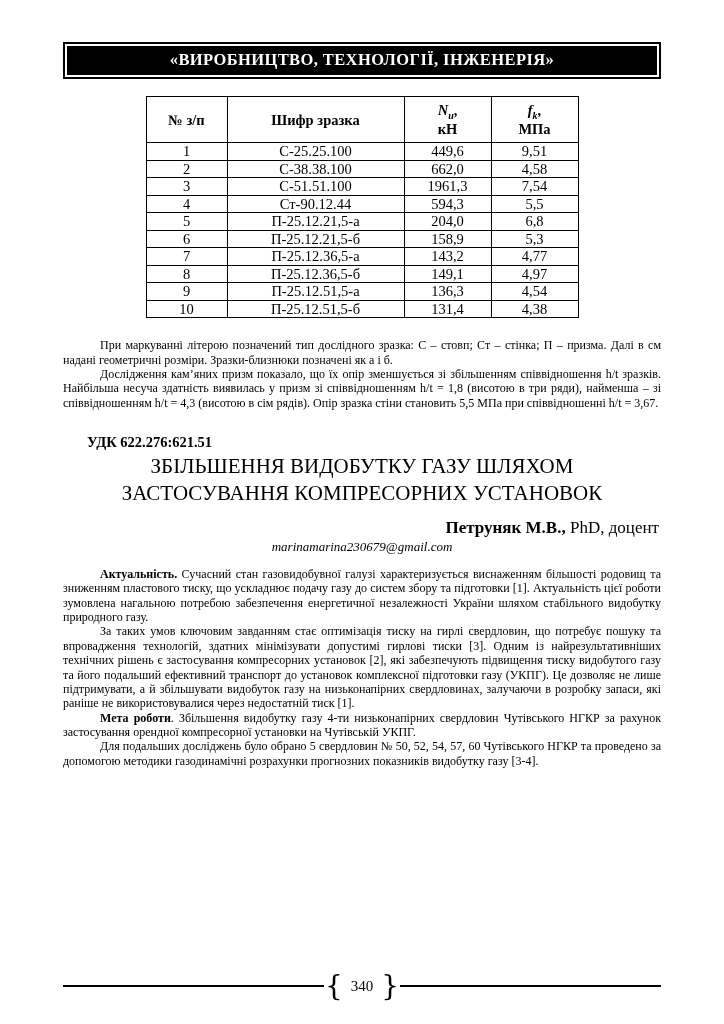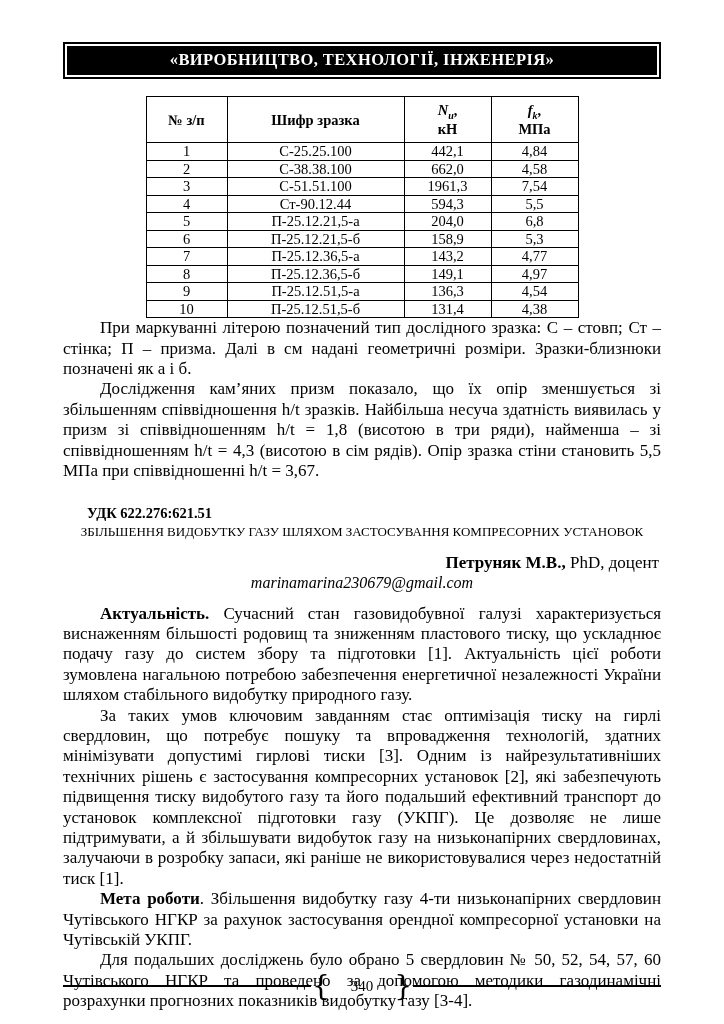--- a/index.html
+++ b/index.html
@@ -6,48 +6,48 @@
   .page{
     position:relative;width:724px;height:1024px;margin:0 auto;background:#fff;
     font-family:"Liberation Serif",serif;color:#000;box-sizing:border-box;
     padding:42px 63px 0 63px;overflow:hidden;
   }
   
   .banner{border:2px solid #000;padding:2px;margin-bottom:17px;}
   .banner-inner{background:#000;color:#fff;text-align:center;font-weight:bold;
     font-size:16.5px;padding:4px 0 5px;letter-spacing:.4px;}
   
-  .results-table{border-collapse:collapse;margin:0 auto 0 auto;font-size:14.5px;}
+  .results-table{border-collapse:collapse;margin:0 auto 20px auto;font-size:14.5px;}
   .results-table th,.results-table td{
     border:1px solid #000;text-align:center;vertical-align:middle;
     padding:0 4px;line-height:1.12;
   }
   .results-table th{font-weight:bold;padding:5px 4px;}
   .col-num{width:72px;}
   .col-code{width:168px;}
   .col-load{width:78px;}
   .col-strength{width:78px;}
   .sym{font-style:italic;font-weight:bold;}
   .results-table sub{font-style:italic;font-size:10px;}
   .results-table td{height:16.5px;}
   
-  p.body{font-size:17px;line-height:1.2;text-align:justify;text-indent:37px;margin:0;}
+  p.body{font-size:12px;line-height:1.2;text-align:justify;text-indent:37px;margin:0;}
   .lead{font-weight:bold;}
   
   .udc{font-weight:bold;font-size:14.5px;margin:24px 0 2px 0;padding-left:24px;}
-  .title{text-align:center;font-size:13px;margin:2px 14px 12px 14px;line-height:1.25;}
+  .title{text-align:center;font-size:21px;margin:2px 14px 12px 14px;line-height:1.25;}
   .author{text-align:right;font-size:17px;margin:10px 2px 1px 0;}
   .author-name{font-weight:bold;}
   .affiliation{text-align:center;font-style:italic;font-size:14.5px;line-height:1.2;}
-  .email{text-align:center;font-style:italic;font-size:16px;margin:0 0 12px 0;}
+  .email{text-align:center;font-style:italic;font-size:13px;margin:0 0 12px 0;}
   
   .footer{position:absolute;left:63px;right:63px;bottom:24px;display:flex;align-items:center;}
   .rule{flex:1;height:1.5px;background:#000;}
   .brace{font-family:"DejaVu Serif",serif;font-size:28px;line-height:1;margin:0 1px;}
-  .page-number{font-size:15px;margin:0 20px;}
+  .page-number{font-size:15px;margin:0 7px;}
 </style>
 </head>
 <body>
 
 <div class="page">
 
   <div class="banner">
     <div class="banner-inner">«ВИРОБНИЦТВО, ТЕХНОЛОГІЇ, ІНЖЕНЕРІЯ»</div>
   </div>
 
@@ -63,22 +63,22 @@
         <th class="col-strength">
           <span class="sym">f</span><sub>k</sub><span>,</span><br>
           <span>МПа</span>
         </th>
       </tr>
     </thead>
     <tbody>
       <tr>
         <td>1</td>
         <td>С-25.25.100</td>
-        <td>442,1</td>
-        <td>4,84</td>
+        <td>449,6</td>
+        <td>9,51</td>
       </tr>
       <tr>
         <td>2</td>
         <td>С-38.38.100</td>
         <td>662,0</td>
         <td>4,58</td>
       </tr>
       <tr>
         <td>3</td>
         <td>С-51.51.100</td>

